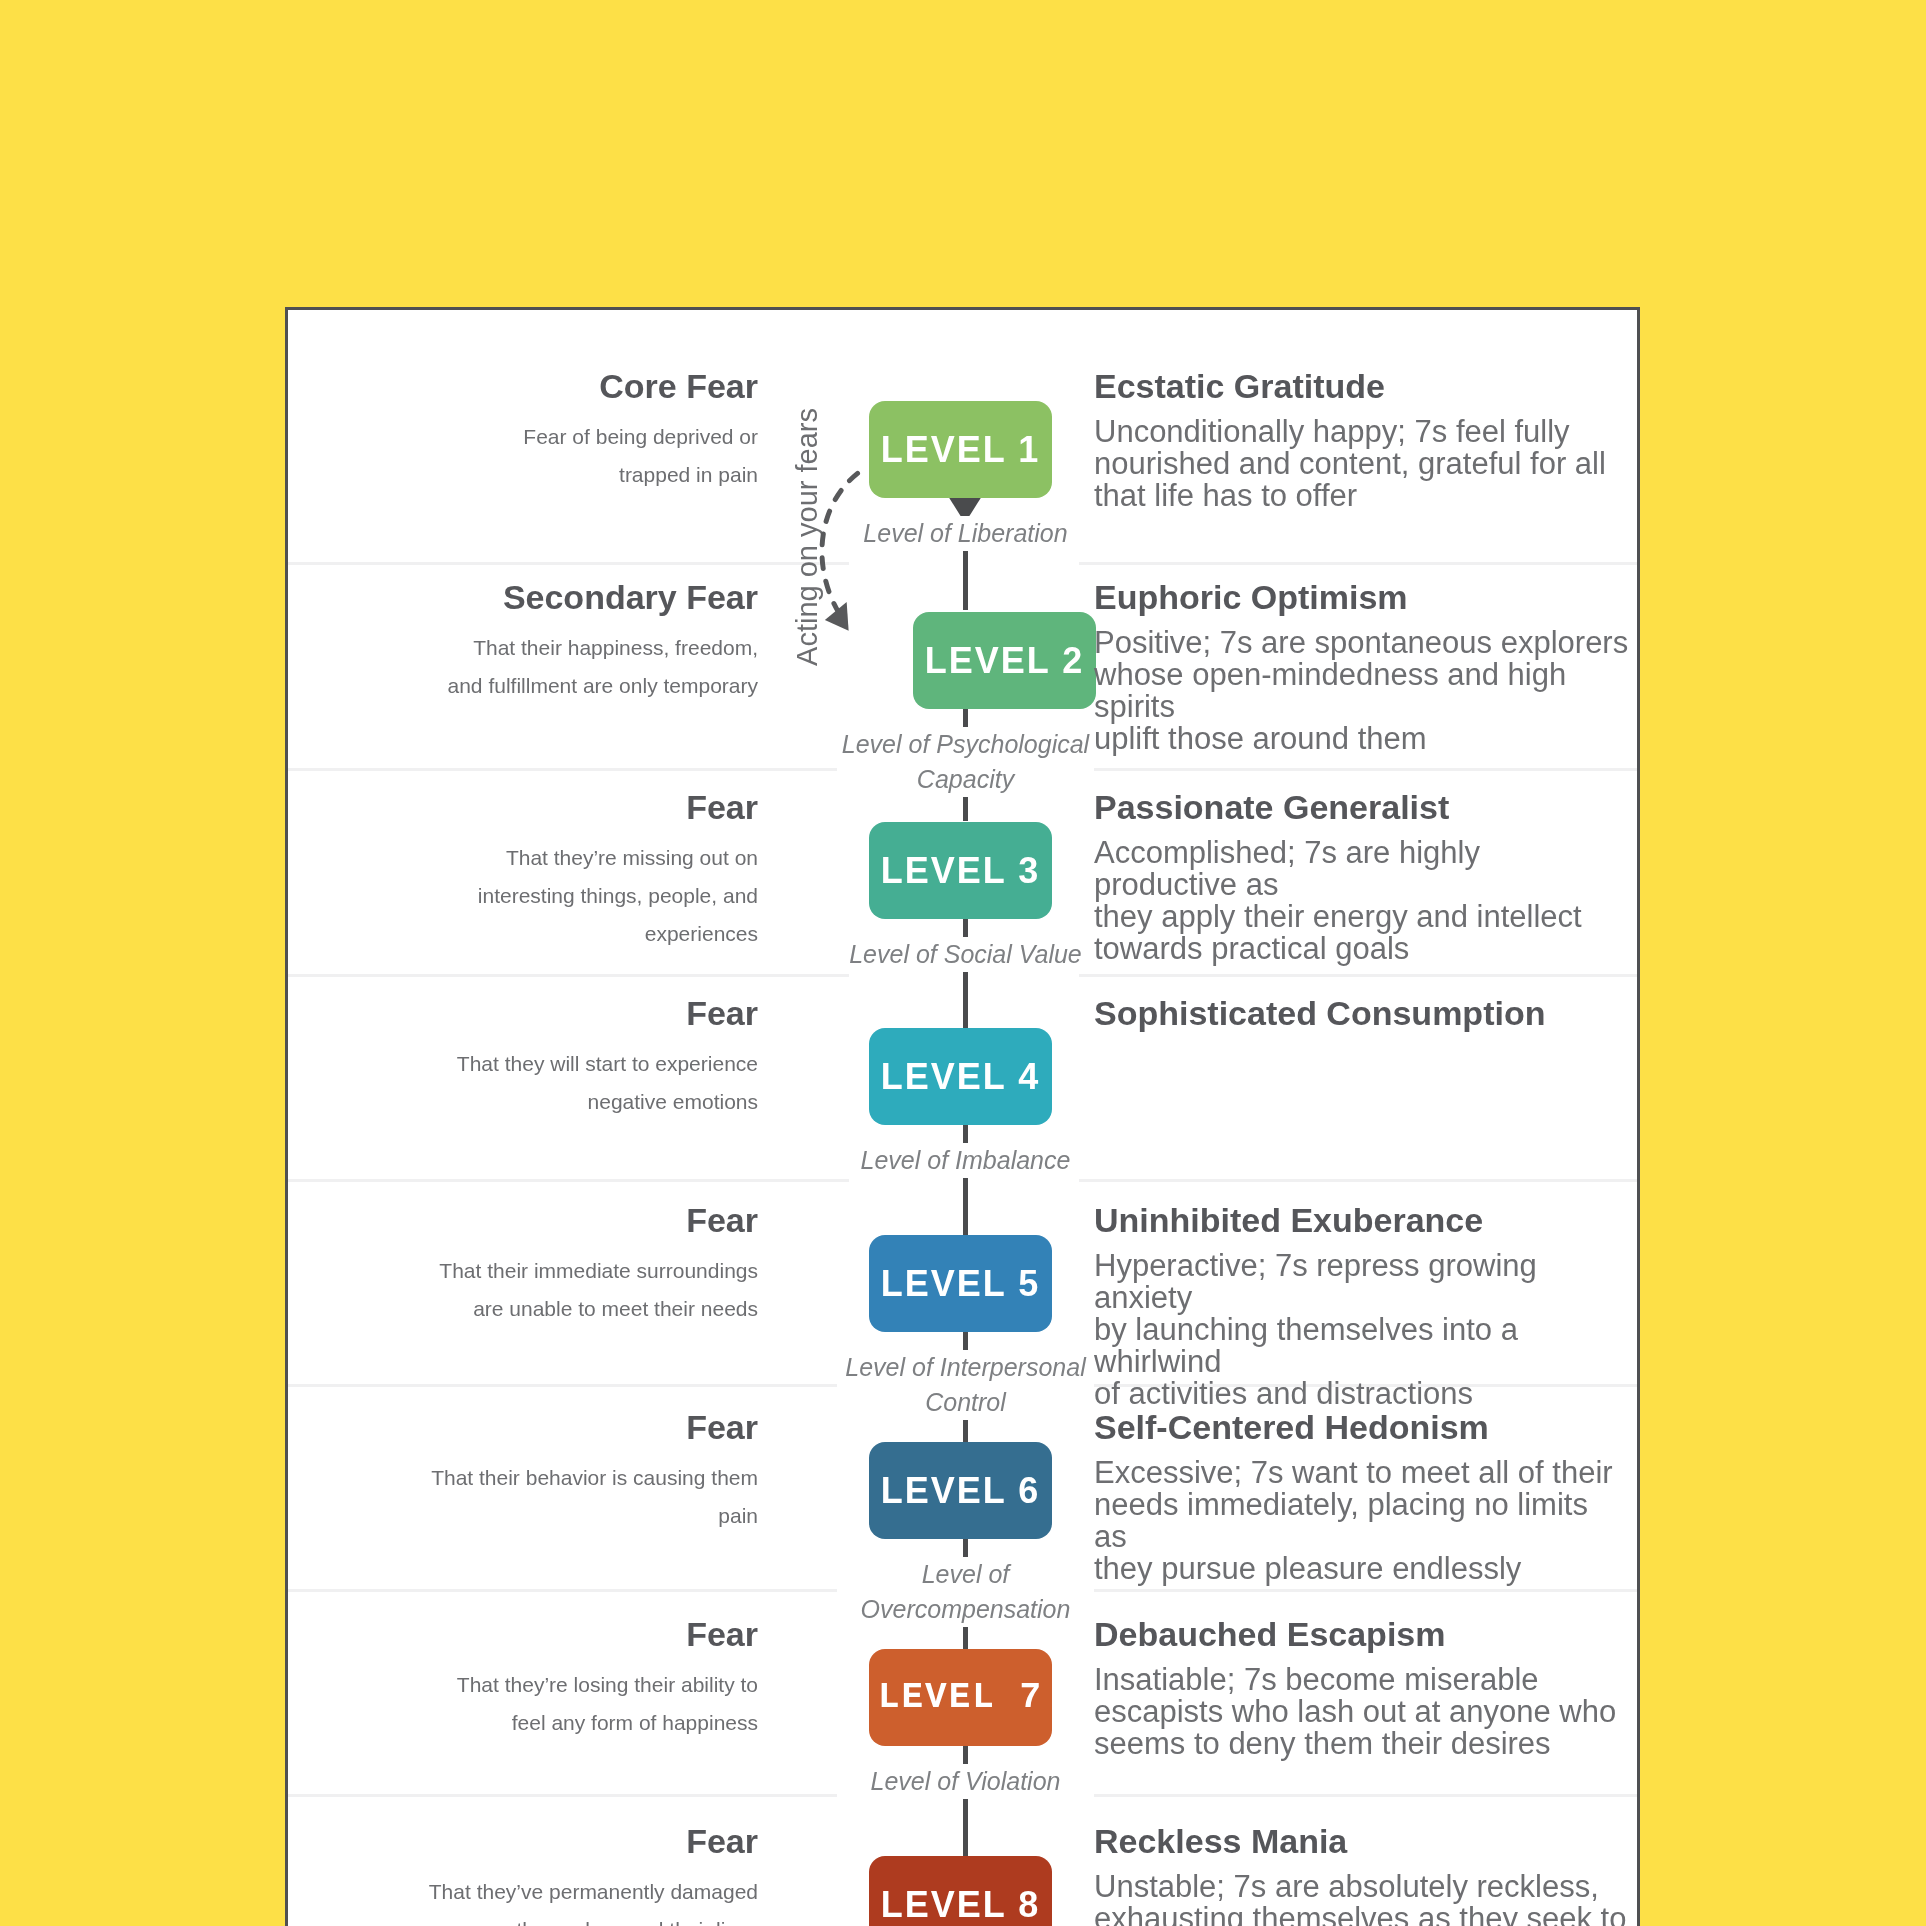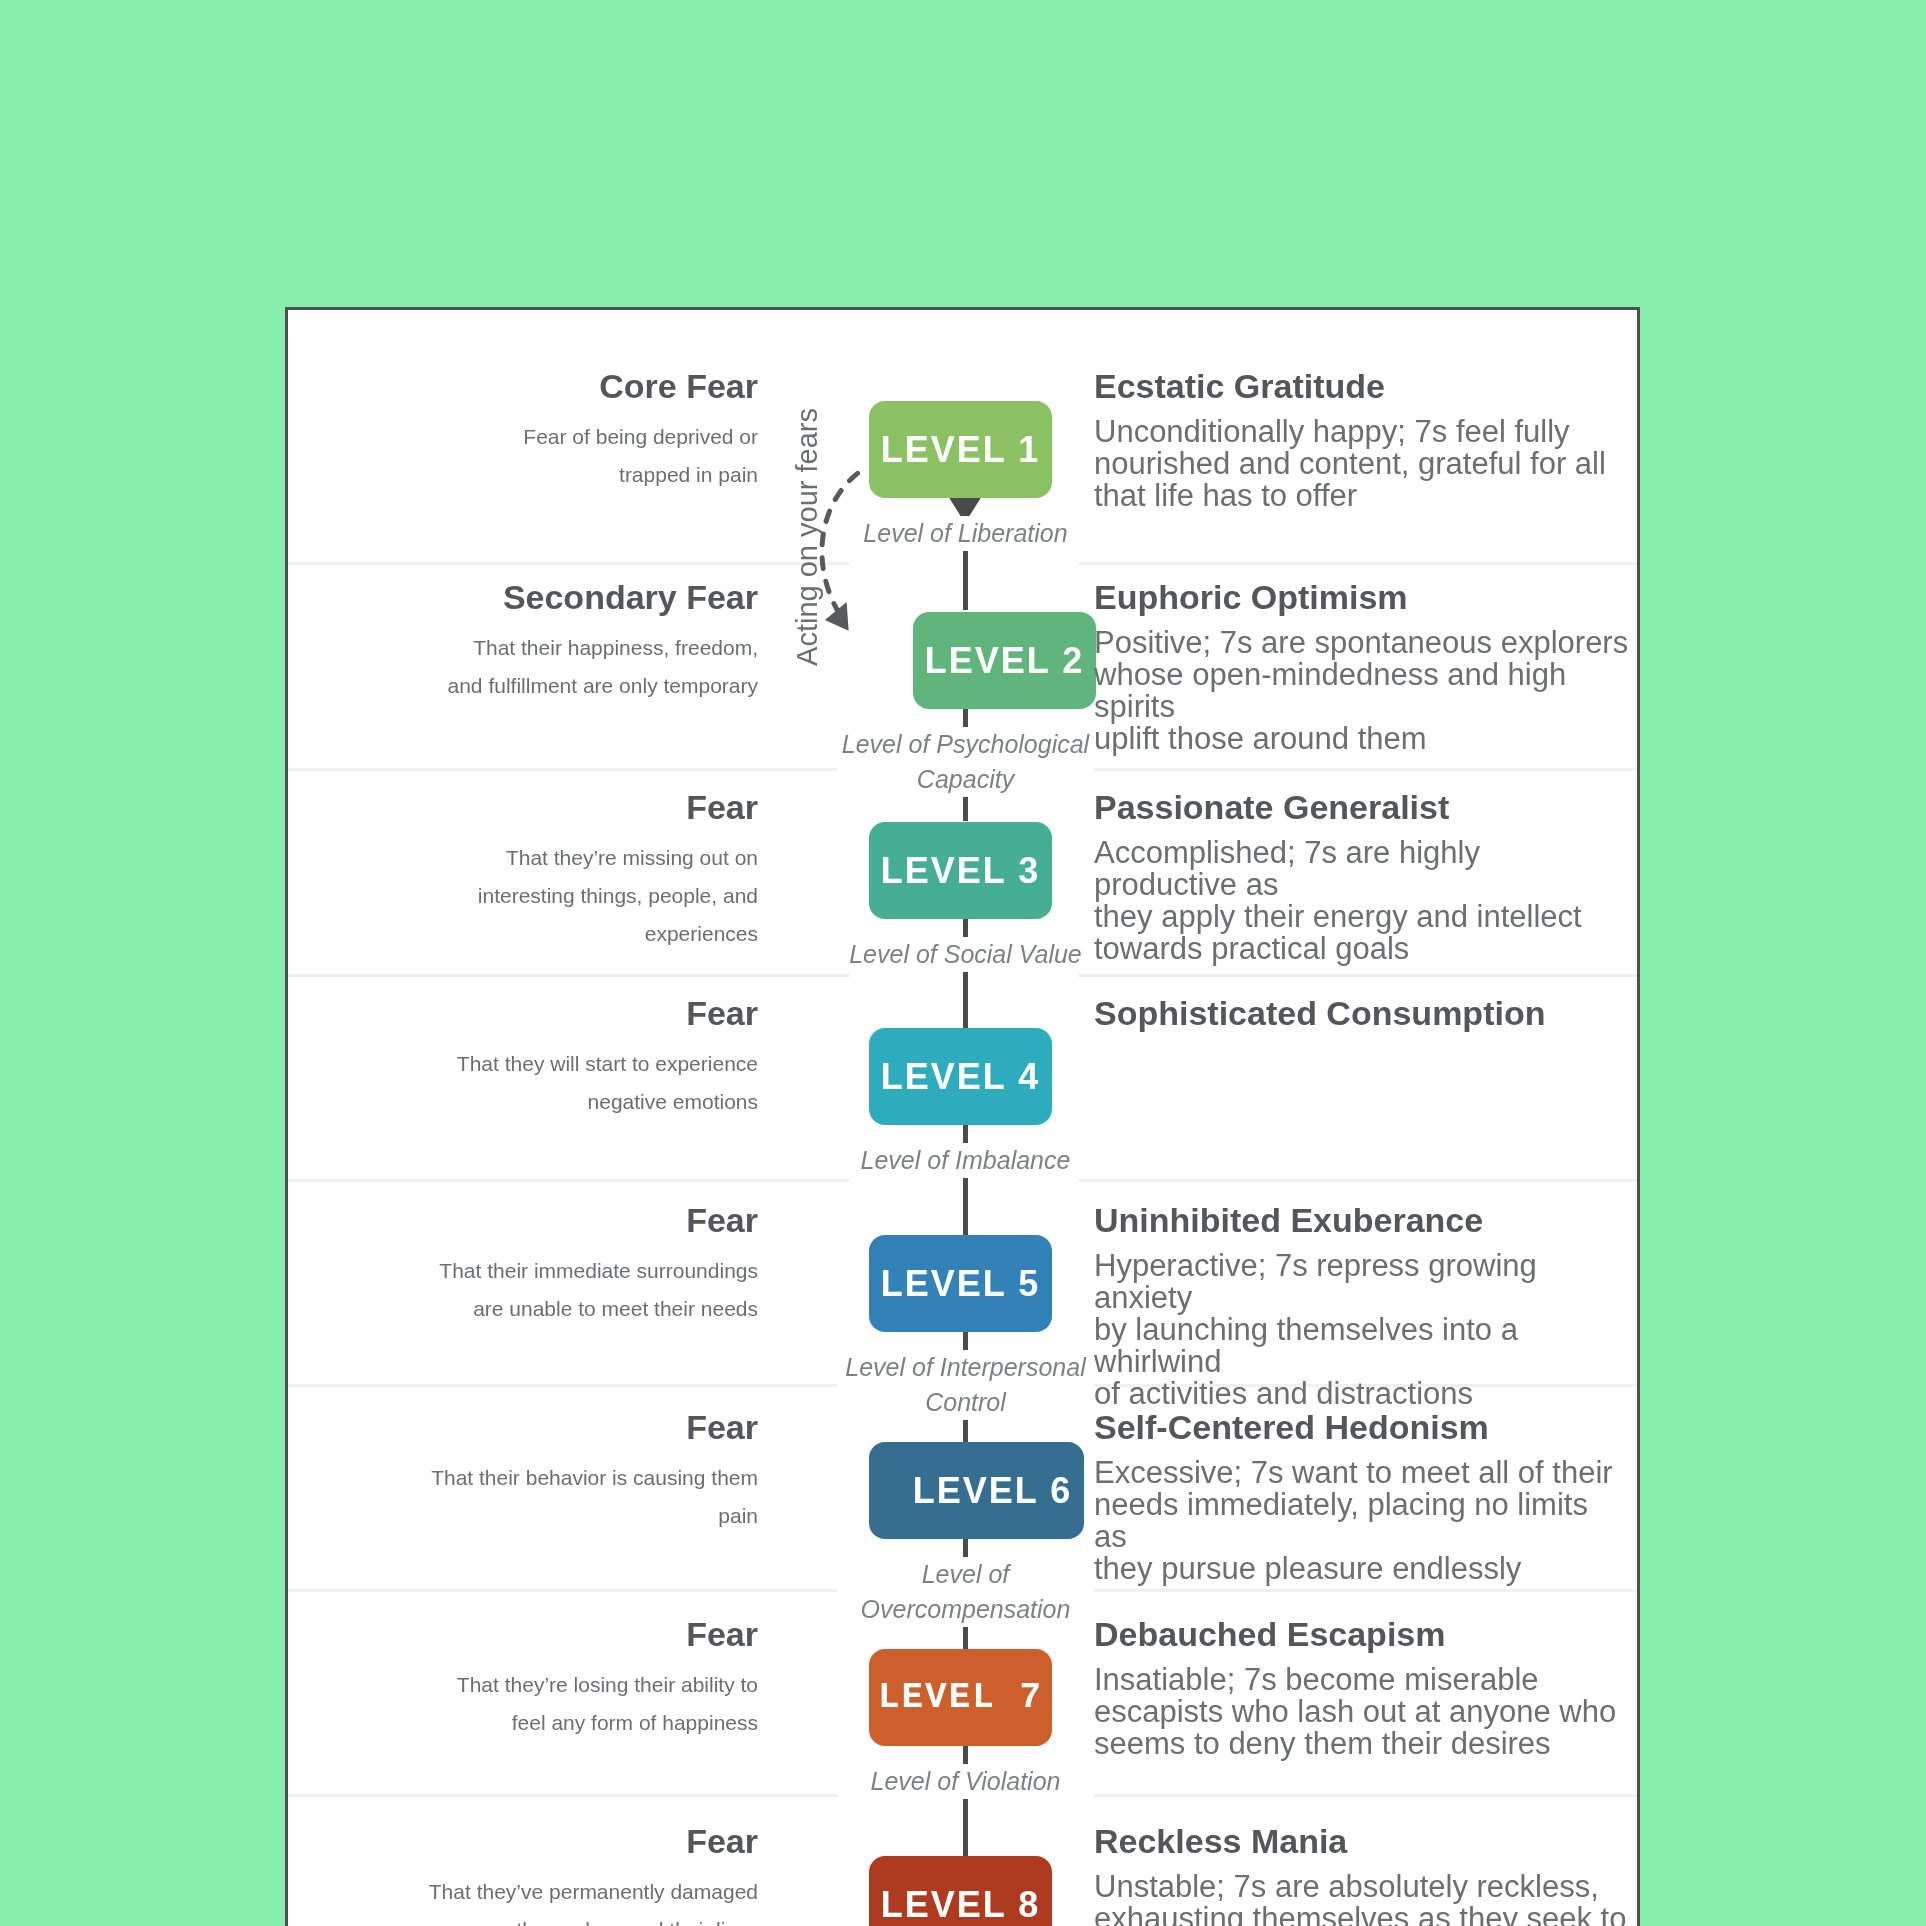--- a/index.html
+++ b/index.html
@@ -1,17 +1,17 @@
 <!DOCTYPE html>
 <html><head>
 <meta charset="utf-8">
 <style>
   html,body{margin:0;padding:0;background:#ffffff;}
   .canvas{
-    position:relative;width:1927px;height:1927px;overflow:hidden;background:#86efac;
+    position:relative;width:1927px;height:1927px;overflow:hidden;background:#fde047;
     font-family:"Liberation Sans", sans-serif;
   }
   .frame{
     position:absolute;left:285px;top:307px;width:1355px;height:1683px;
     box-sizing:border-box;border:3px solid #4F5052;border-bottom:none;background:#ffffff;z-index:0;
   }
   .row{position:absolute;inset:0;pointer-events:none;}
   
   .r0{--bt:401px;}
   .r1{--bt:612px;--sep:562px;}
@@ -202,21 +202,21 @@
     <div class="sep sep-right"></div>
 
     <div class="fear">
       <div class="fear-title">Fear</div>
       <div class="fear-desc">That their behavior is causing them
 pain</div>
     </div>
 
     <div class="connector"></div>
 
-    <div class="badge" style="background: rgb(53, 110, 144); padding-left: 32px;">
+    <div class="badge" style="background: rgb(53, 110, 144);">
       <span>LEVEL 6</span>
     </div>
 
     <div class="level-name">Level of
 Overcompensation</div>
 
     <div class="trait">
       <div class="trait-title">Self-Centered Hedonism</div>
       <div class="trait-desc">Excessive; 7s want to meet all of their
 needs immediately, placing no limits as

